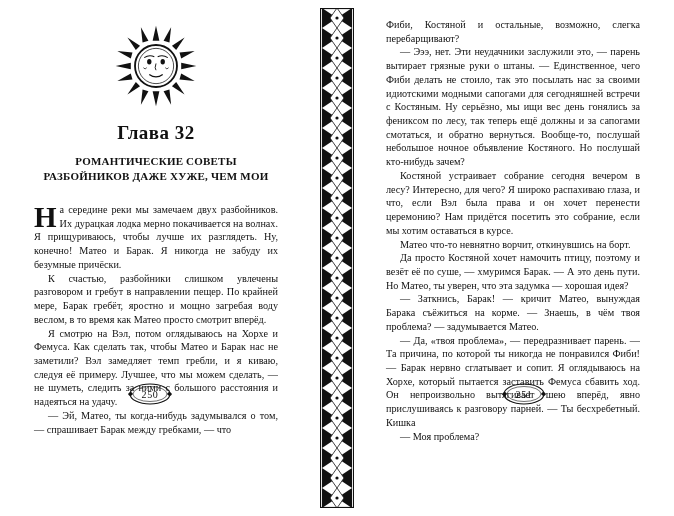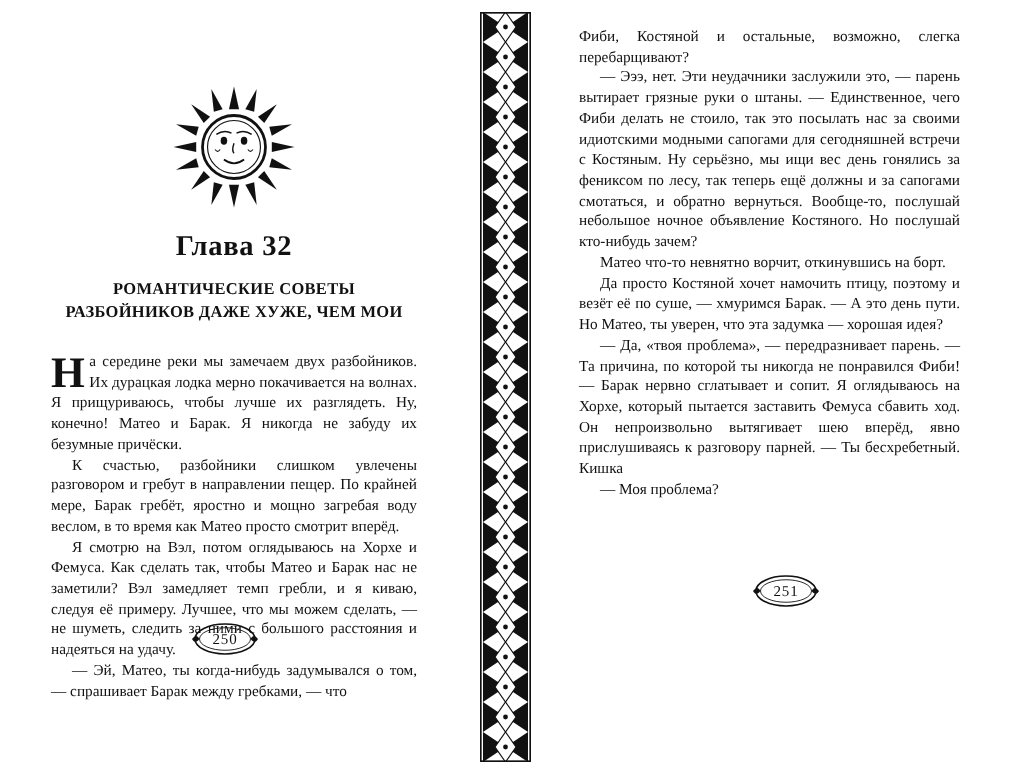--- a/index.html
+++ b/index.html
@@ -21,21 +21,20 @@
     display: flex;
   }
   .page {
     position: relative;
     box-sizing: border-box;
     height: 424px;
   }
   .page-left {
     width: 300px;
     padding: 18px 22px 0 34px;
-    margin-top: 32px;
   }
   .gutter {
     width: 74px;
     position: relative;
   }
   .page-right {
     width: 300px;
     padding: 18px 34px 0 12px;
   }
 
@@ -215,22 +214,24 @@
       </defs>
       <rect x="0" y="0" width="34" height="500" fill="url(#braidPat)"></rect>
       <rect x="0.5" y="0.5" width="33" height="499" fill="none" stroke="#111" stroke-width="1.2"></rect>
     </svg>
   </div>
 
   <div class="page page-right">
     <div class="body-text">
       <p class="first">Фиби, Костяной и остальные, возможно, слегка перебарщивают?</p>
       <p>— Эээ, нет. Эти неудачники заслужили это, — парень вытирает грязные руки о штаны. — Единственное, чего Фиби делать не стоило, так это посылать нас за своими идиотскими модными сапогами для сегодняшней встречи с Костяным. Ну серьёзно, мы ищи вес день гонялись за фениксом по лесу, так теперь ещё должны и за сапогами смотаться, и обратно вернуться. Вообще-то, послушай небольшое ночное объявление Костяного. Но послушай кто-нибудь зачем?</p>
+      <p>Костяной устраивает собрание сегодня вечером в лесу? Интересно, для чего? Я широко распахиваю глаза, и что, если Вэл была права и он хочет перенести церемонию? Нам придётся посетить это собрание, если мы хотим оставаться в курсе.</p>
       <p>Матео что-то невнятно ворчит, откинувшись на борт.</p>
       <p>Да просто Костяной хочет намочить птицу, поэтому и везёт её по суше, — хмуримся Барак. — А это день пути. Но Матео, ты уверен, что эта задумка — хорошая идея?</p>
+      <p>— Заткнись, Барак! — кричит Матео, вынуждая Барака съёжиться на корме. — Знаешь, в чём твоя проблема? — задумывается Матео.</p>
       <p>— Да, «твоя проблема», — передразнивает парень. — Та причина, по которой ты никогда не понравился Фиби! — Барак нервно сглатывает и сопит. Я оглядываюсь на Хорхе, который пытается заставить Фемуса сбавить ход. Он непроизвольно вытягивает шею вперёд, явно прислушиваясь к разговору парней. — Ты бесхребетный. Кишка</p>
       <p>— Моя проблема?</p>
     </div>
 
     <div class="folio">
       <div class="folio-badge">
         <svg viewBox="0 0 44 24">
           <ellipse cx="22" cy="12" rx="20" ry="10" fill="none" stroke="#111" stroke-width="1.1"></ellipse>
           <ellipse cx="22" cy="12" rx="17" ry="7.5" fill="none" stroke="#111" stroke-width="0.6"></ellipse>
           <path d="M0 12 q3 -4 5 0 q-3 4 -5 0 Z" fill="#111"></path>

